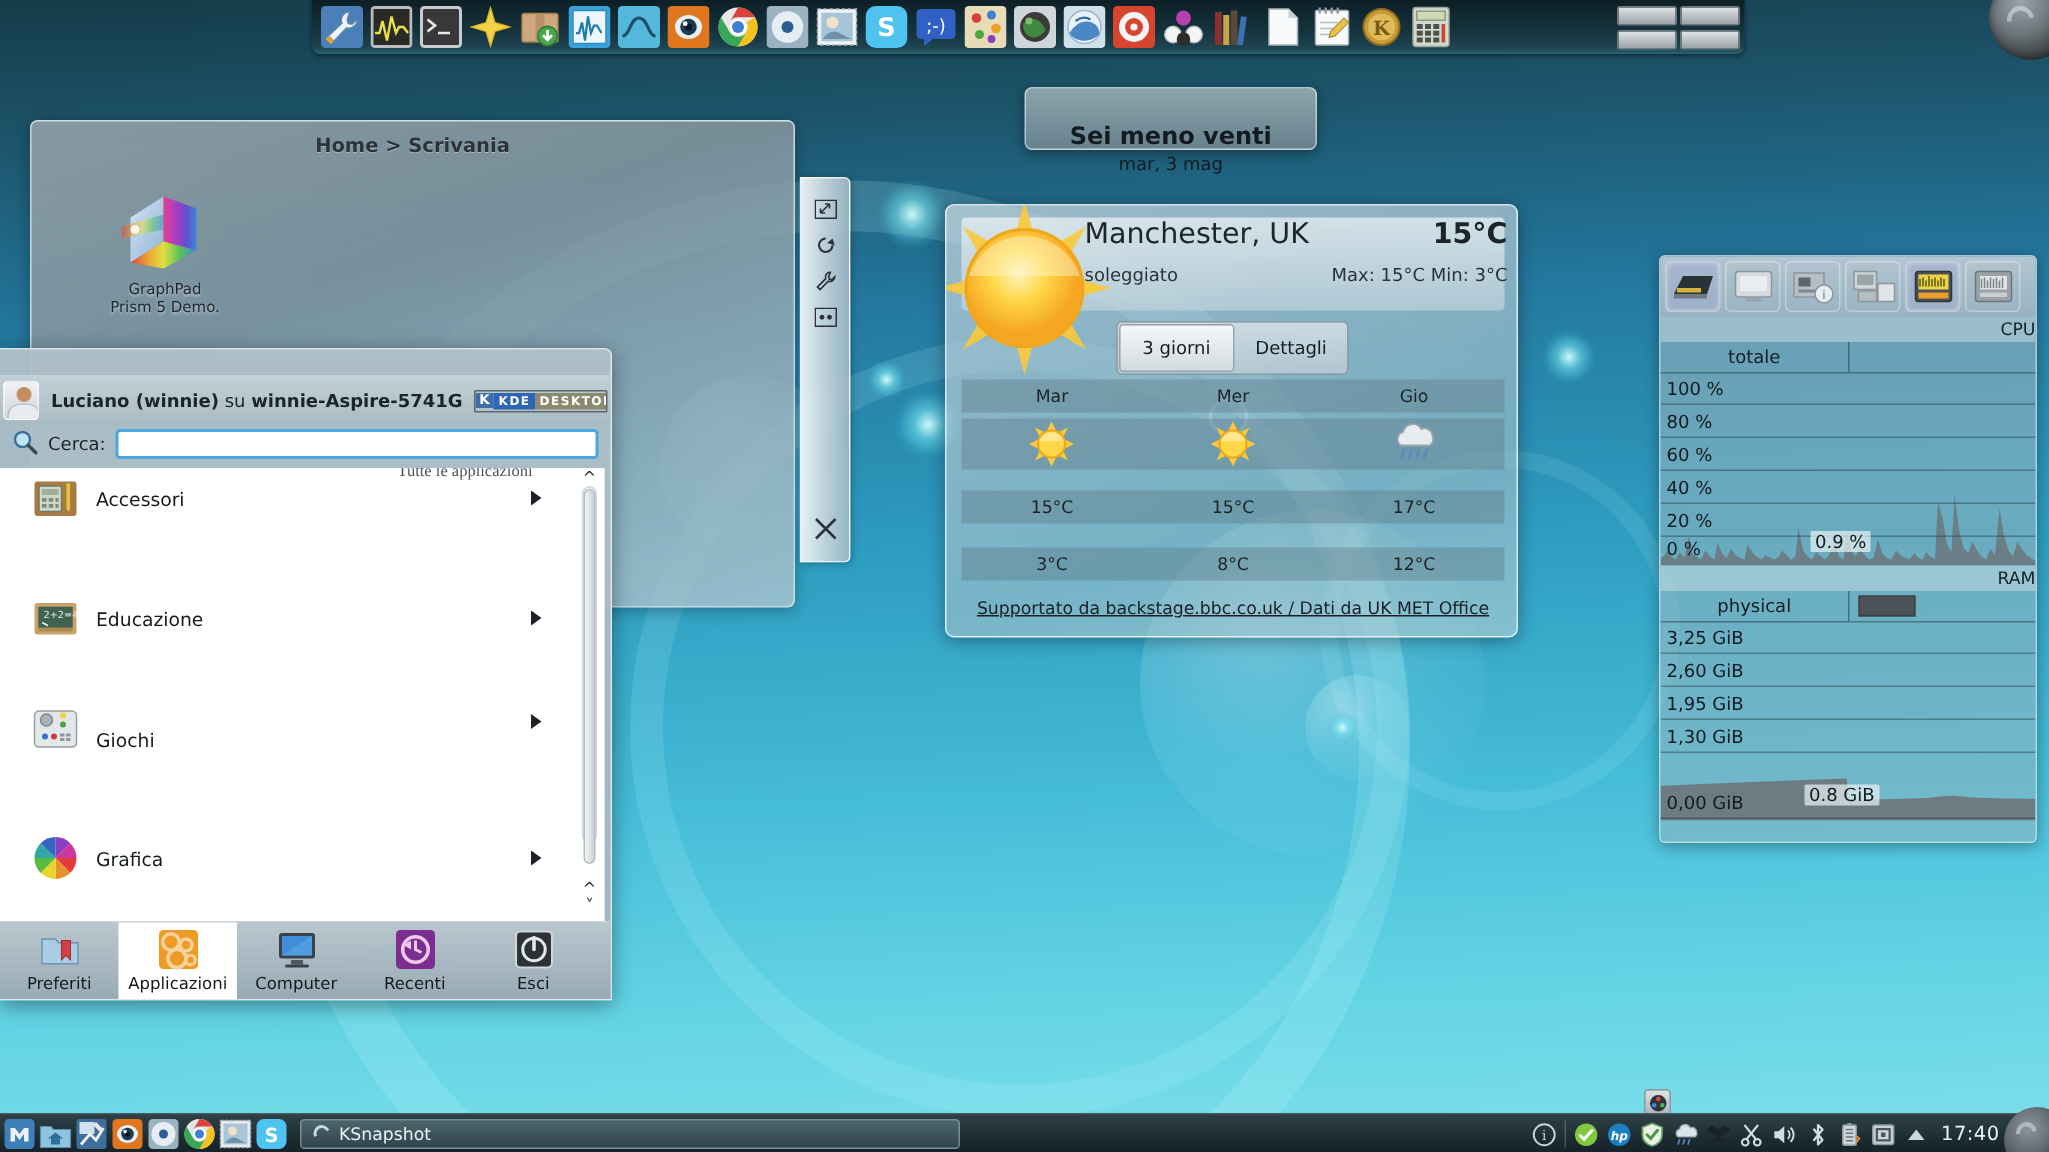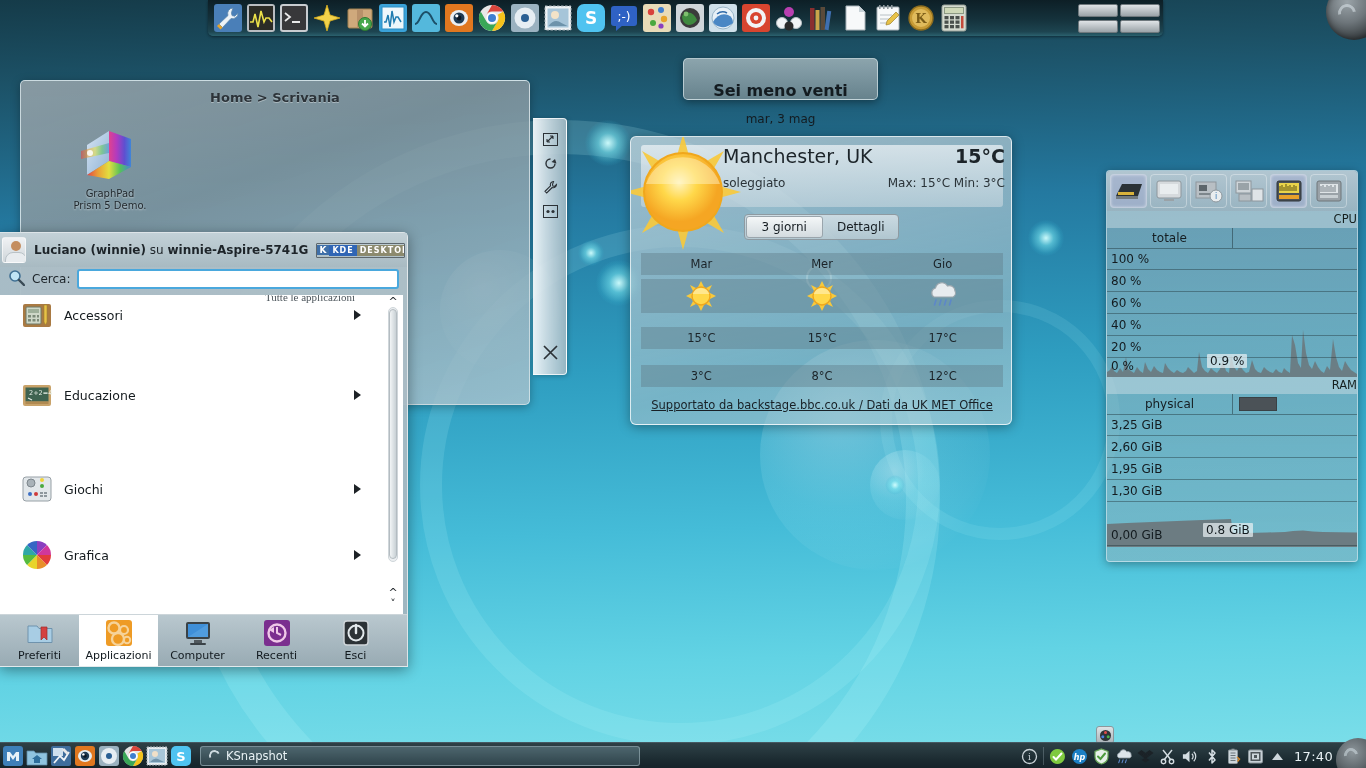--- a/index.html
+++ b/index.html
@@ -109,20 +109,21 @@
     border: 1px solid rgba(255,255,255,0.65);
     border-left: none;
     border-top-right-radius: 5px;
     background: linear-gradient(180deg, rgba(175,192,200,0.96) 0%, rgba(160,180,190,0.96) 100%);
     box-shadow: 0 3px 14px rgba(0,0,0,0.4);
     display: flex; flex-direction: column;
   }
   #ko-header {
     height: 34px; display: flex; align-items: center; gap: 8px; padding: 0 2px;
     background: linear-gradient(180deg, rgba(196,210,216,0.95), rgba(168,186,194,0.95));
+    margin-top: 17px;
   }
   .ko-avatar {
     width: 26px; height: 26px; border-radius: 3px;
     background: linear-gradient(180deg,#f0f2f4,#cfd6da);
     position: relative; overflow: hidden; border: 1px solid rgba(255,255,255,0.6);
   }
   .ko-avatar .head { position:absolute; left:8px; top:3px; width:10px; height:10px; border-radius:50%; background:#c48e60; }
   .ko-avatar .body { position:absolute; left:2px; top:14px; width:22px; height:14px; border-radius:8px 8px 0 0; background:#e8ecef; border:1px solid #b9c2c7;}
   #ko-user { font-size: 12px; color: #1d2429; flex: 1; white-space: nowrap; }
   #ko-user b { font-weight: bold; }
@@ -198,21 +199,21 @@
     border-radius: 3px;
   }
   #w-sun {
     position: absolute; left: -8px; top: -5px; width: 120px; height: 120px; z-index: 3;
   }
   #w-city { position: absolute; left: 92px; top: 8px; font-size: 19px; color: #1c2429; }
   #w-temp { position: absolute; right: 6px; top: 8px; font-size: 19px; font-weight: bold; color: #1c2429; }
   #w-cond { position: absolute; left: 92px; top: 39px; font-size: 12px; color: #2a3338; }
   #w-maxmin { position: absolute; right: 6px; top: 39px; font-size: 12px; color: #2a3338; }
   #w-btns {
-    position: absolute; left: 113px; top: 77px; width: 155px; height: 26px;
+    position: absolute; left: 113px; top: 77px; width: 155px; height: 36px;
     border: 1px solid #8e9aa1; border-radius: 4px; display: flex;
     background: linear-gradient(180deg, rgba(225,232,236,0.75), rgba(196,208,214,0.7));
     overflow: hidden;
   }
   #w-btns .wb {
     flex: 1; display: flex; align-items: center; justify-content: center;
     font-size: 12px; color: #161d22;
   }
   #w-btns .wb.sel {
     background: linear-gradient(180deg,#f4f7f8,#d3dbdf);
@@ -278,21 +279,21 @@
   
   #tooltip {
     position: absolute; left: 683px; top: 58px; width: 195px; height: 42px;
     border-radius: 5px;
     border: 1px solid rgba(230,243,247,0.6);
     background: linear-gradient(180deg, rgba(148,170,178,0.93), rgba(108,134,143,0.93));
     box-shadow: 0 2px 8px rgba(0,0,0,0.4);
     text-align: center; color: #131b20;
   }
   #tooltip .t1 { font-size: 16px; font-weight: bold; margin-top: 22px; }
-  #tooltip .t2 { font-size: 12px; margin-top: 12px; }
+  #tooltip .t2 { font-size: 12px; margin-top: 2px; }
 
   
   #desk-icon {
     position: absolute; left: 1096px; top: 726px; width: 18px; height: 18px;
     border-radius: 3px; background: linear-gradient(180deg,#dde3e6,#aab3b8);
     border: 1px solid #8d979c; display:flex; align-items:center; justify-content:center;
   }
 
   
   #taskbar {
@@ -895,21 +896,21 @@
                 <rect x="3.5" y="7.5" width="23" height="14" fill="#3f6350"></rect>
                 <text x="7" y="15" font-size="6.5" fill="#e8efe6" font-family="DejaVu Sans">2+2=4</text>
                 <path d="M6 18 l4 2" stroke="#e8efe6" stroke-width="1.2"></path>
                 <rect x="3.5" y="21.5" width="23" height="2.5" fill="#b08a52"></rect>
               </svg>
           </div>
           <div class="nm">Educazione</div>
           <div class="arr"></div>
         </div>
 
-        <div class="ko-row" style="top:94px;">
+        <div class="ko-row" style="top:69px;align-items:flex-end;">
           <div class="ic">
             <svg width="30" height="30" viewBox="0 0 30 30">
                 <rect x="1" y="3" width="28" height="24" rx="3" fill="#e2e7ea" stroke="#97a0a6"></rect>
                 <circle cx="9" cy="9" r="4" fill="#a9b2b8" stroke="#7d868c"></circle>
                 <circle cx="20" cy="6" r="2" fill="#f0d23a"></circle>
                 <circle cx="20" cy="12" r="2" fill="#4aa83f"></circle>
                 <circle cx="8" cy="20" r="2" fill="#3d6fc4"></circle>
                 <circle cx="14" cy="20" r="2" fill="#cf3b3b"></circle>
                 <g fill="#8e979d">
                   <rect x="18" y="18" width="3" height="2"></rect>

